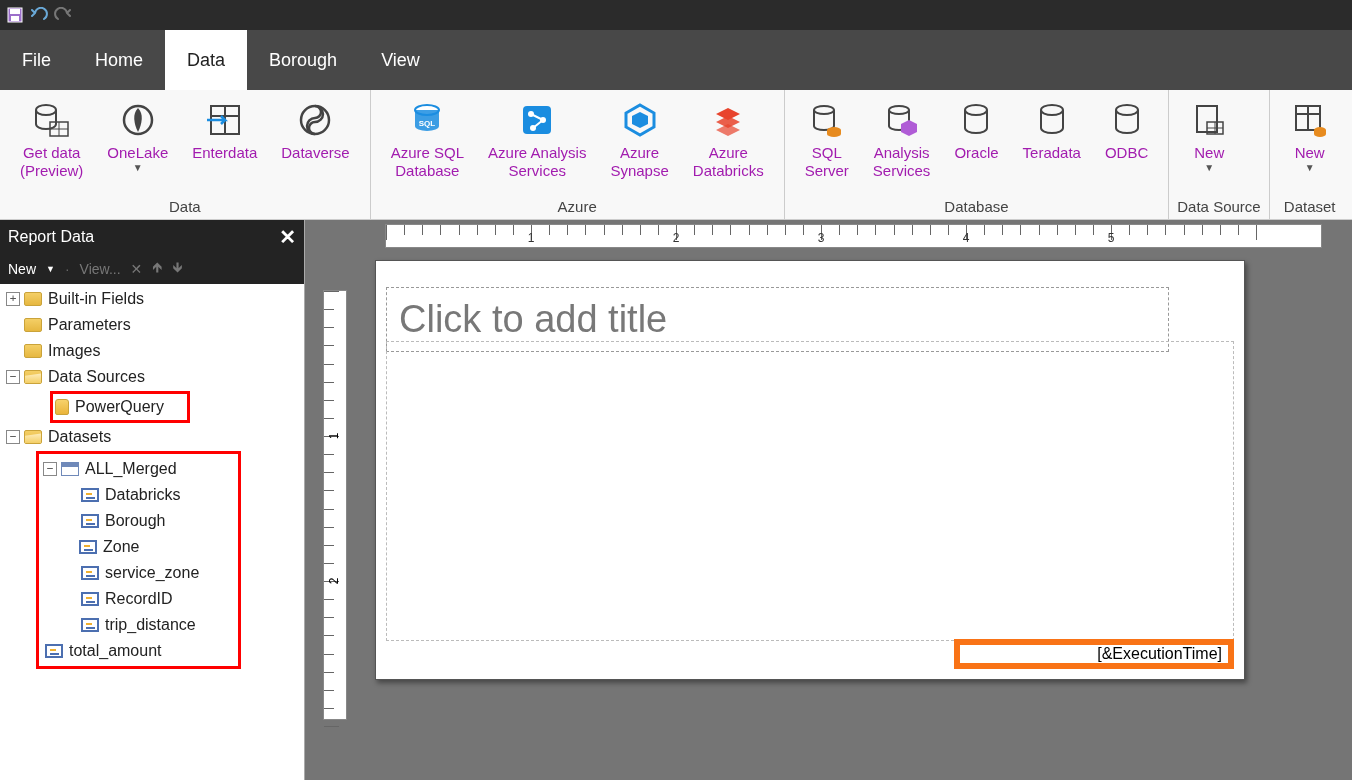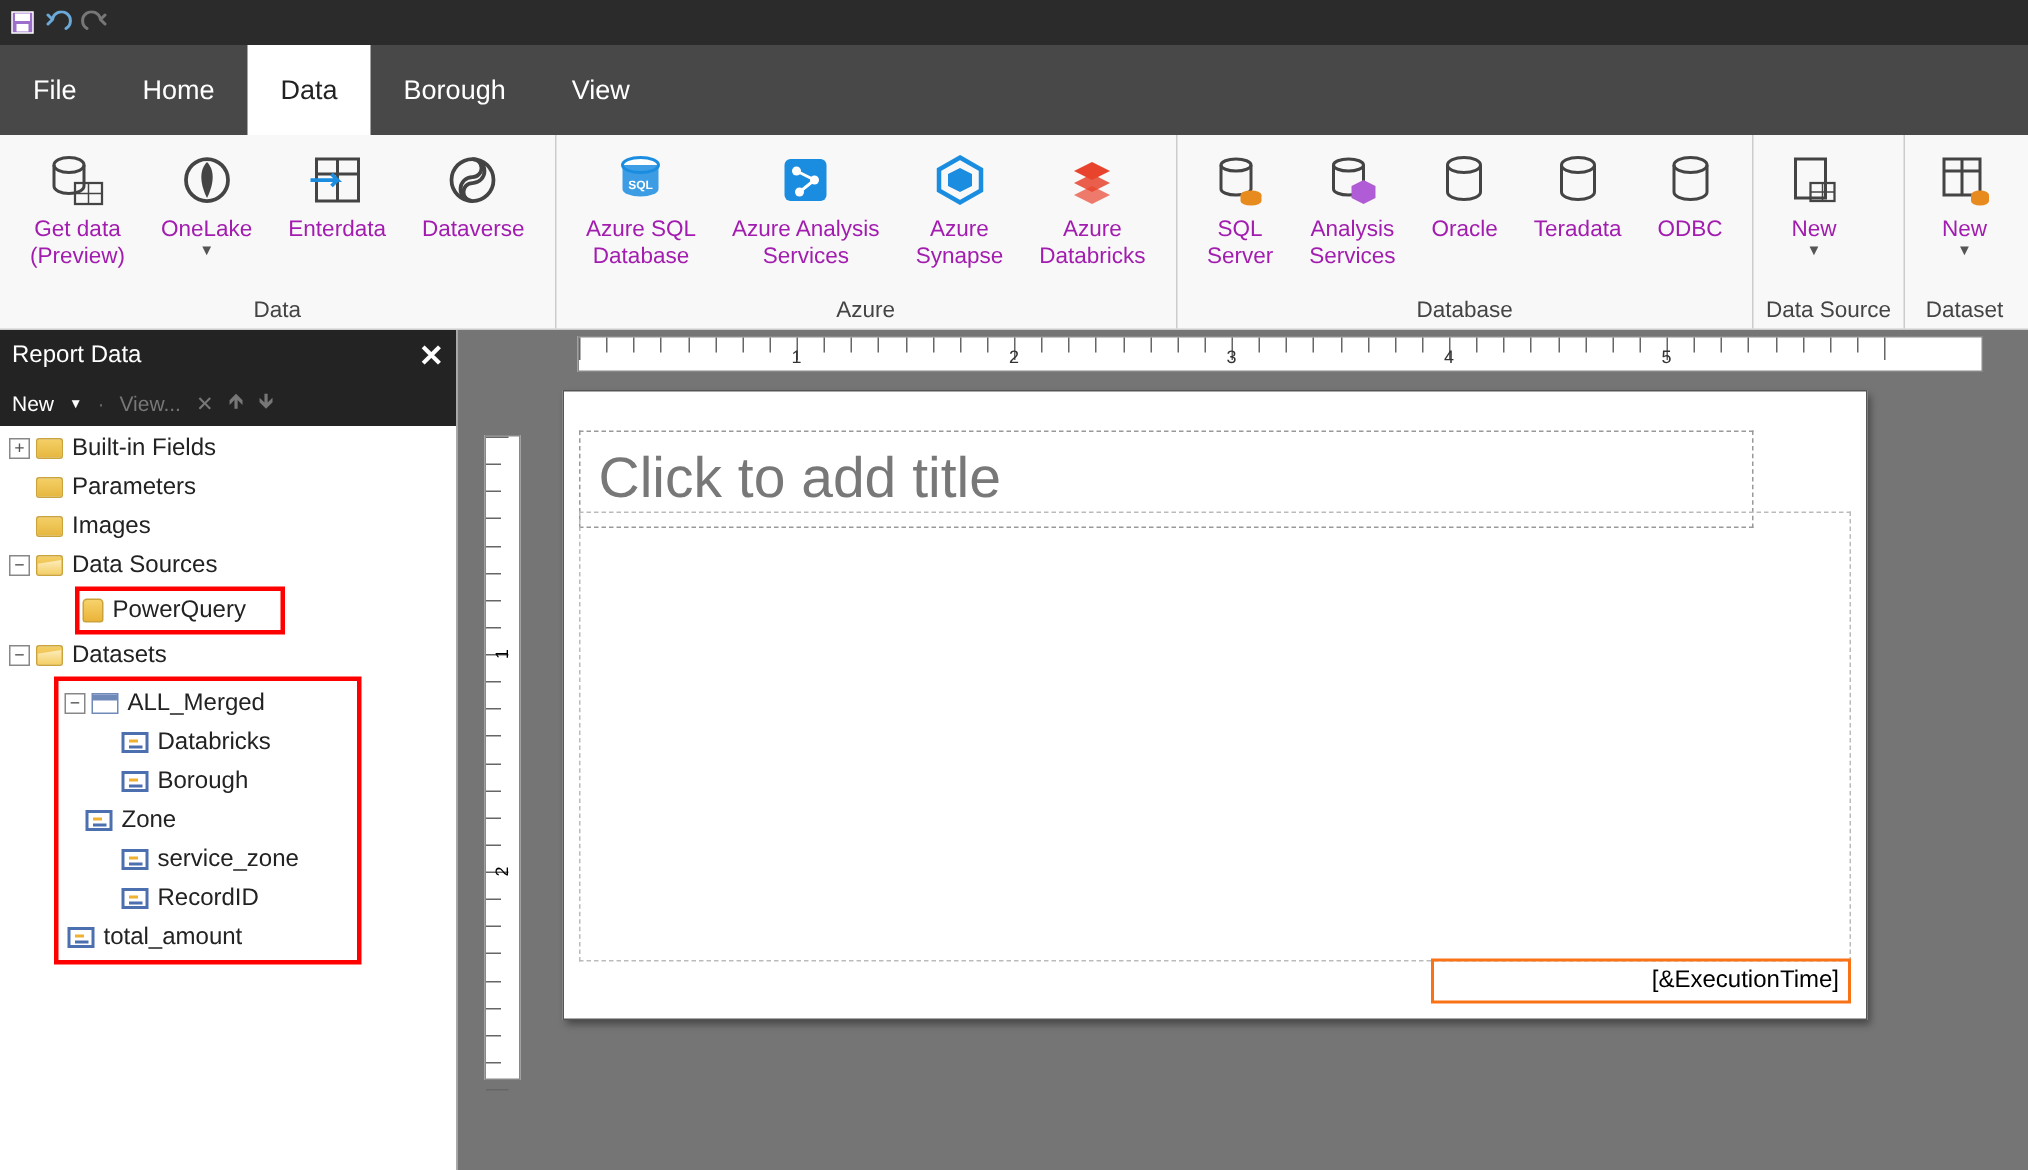--- a/index.html
+++ b/index.html
@@ -59,21 +59,21 @@
   .rulerV { position:absolute; top:70px; left:18px; width:24px; bottom:60px; background:#fff; border:1px solid #888;}
   .rulerV .ticks{position:relative;width:100%;}
   .rulerV .tick{position:absolute;left:0;width:10px;height:1px;background:#666;}
   .rulerV .tickL{width:15px;}
   .rulerV .num{position:absolute;left:7px;font-size:12px;transform:translateY(-50%) rotate(-90deg);transform-origin:center;}
 
   .page { position:absolute; top:40px; left:70px; width:870px; height:420px; background:#fff; border:1px solid #555; box-shadow:2px 3px 5px rgba(0,0,0,.4);}
   .titlebox { position:absolute; top:26px; left:10px; right:75px; height:65px; border:1px dashed #999; display:flex; align-items:center; padding-left:12px;}
   .titlebox span{ font-size:38px; color:#787878; font-weight:300;}
   .bodybox { position:absolute; top:80px; left:10px; right:10px; height:300px; border:1px dashed #bbb;}
-  .footerbox { position:absolute; bottom:10px; right:10px; width:280px; height:30px; border:2px solid #f97316; display:flex; align-items:center; justify-content:flex-end; padding-right:6px; font-size:16px;}
+  .footerbox { position:absolute; bottom:10px; right:10px; width:280px; height:30px; border:6px solid #f97316; display:flex; align-items:center; justify-content:flex-end; padding-right:6px; font-size:16px;}
 
 </style>
 </head>
 <body>
 
 <div class="qat">
   <div class="qat-icon" title="Save">
     <svg width="16" height="16">
         <rect x="1" y="1" width="14" height="14" fill="#9c6fca" stroke="#fff" stroke-width="1"></rect>
         <rect x="3" y="2" width="10" height="5" fill="#fff"></rect>
@@ -346,31 +346,35 @@
             <span>ALL_Merged</span>
           </div>
         <div class="node" style="padding-left:42px">
             <span class="ic-field"></span>
             <span>Databricks</span>
           </div>
         <div class="node" style="padding-left:42px">
             <span class="ic-field"></span>
             <span>Borough</span>
           </div>
-        <div class="node" style="padding-left:18px">
+        <div class="node" style="padding-left:40px">
             <span class="ic-field"></span>
             <span>Zone</span>
           </div>
         <div class="node" style="padding-left:42px">
             <span class="ic-field"></span>
             <span>service_zone</span>
           </div>
         <div class="node" style="padding-left:42px">
             <span class="ic-field"></span>
             <span>RecordID</span>
+          </div>
+        <div class="node" style="padding-left:42px">
+            <span class="ic-field"></span>
+            <span>trip_distance</span>
           </div>
         <div class="node" style="">
             <span class="ic-field"></span>
             <span>total_amount</span>
           </div>
       </div>
     </div>
   </div>
 
   <div class="canvas">

